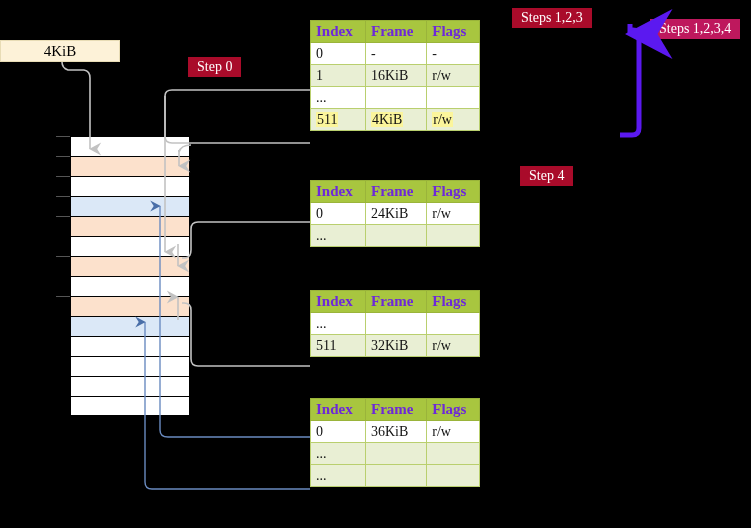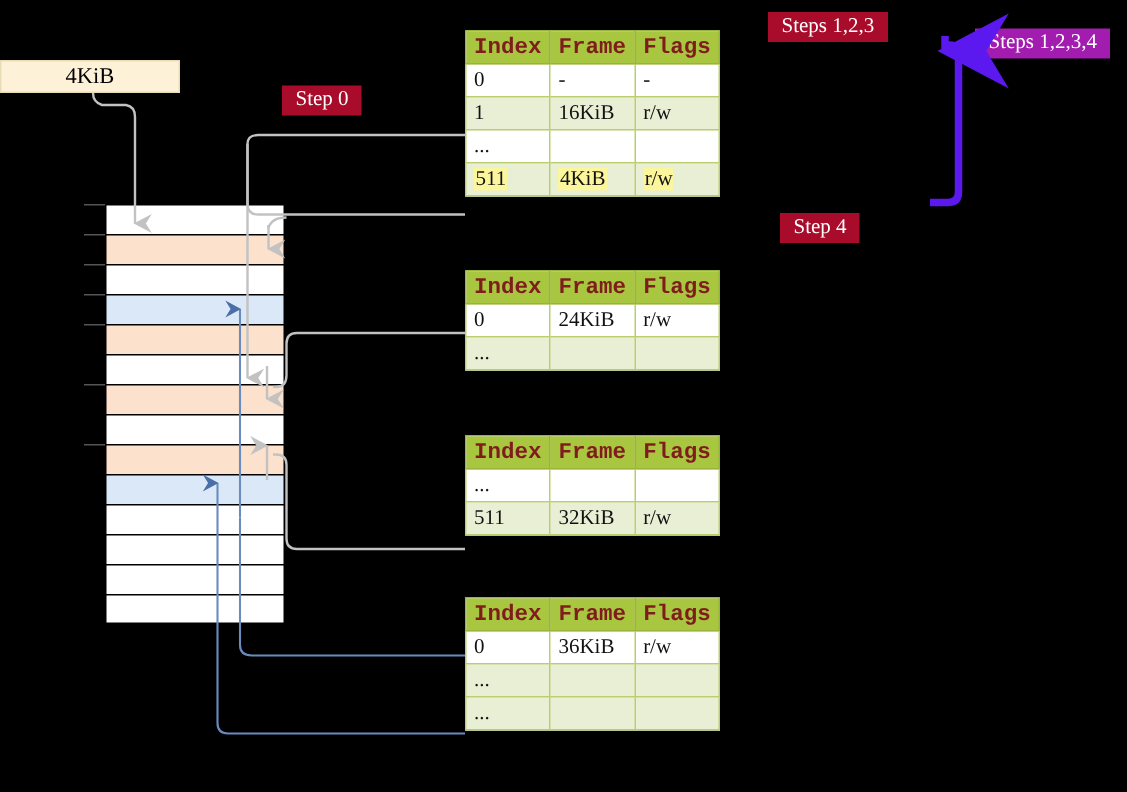--- a/index.html
+++ b/index.html
@@ -19,46 +19,45 @@
     background:#fdf2d8;border:1px solid #e8dcb5;
     display:flex;align-items:center;justify-content:center;
     font-size:15px;color:#000;box-sizing:border-box;
   }
   .badge{
     position:absolute;display:inline-flex;align-items:center;justify-content:center;
     color:#ffffff;font-size:14px;padding:2px 9px 3px;
     box-sizing:border-box;white-space:nowrap;line-height:1.1;
   }
   .badge-crimson{background:#a90b2a;}
-  .badge-blue{background:#a21caf;}
+  .badge-blue{background:#be185d;}
   #step0-badge{left:188px;top:57px;}
   #steps123-badge{left:512px;top:8px;}
   #steps1234-badge{left:650px;top:19px;}
-  #step4-badge{left:520px;top:142px;}
+  #step4-badge{left:520px;top:166px;}
 
   
   .memcol{position:absolute;left:70px;top:136px;width:120px;height:280px;}
   .memrow{
     position:absolute;left:0;width:120px;height:20px;
     border:1px solid #000;box-sizing:border-box;border-bottom:none;
   }
   .memrow.last{border-bottom:1px solid #000;}
   .m-white{background:#ffffff;}
   .m-orange{background:#fce1cc;}
   .m-blue{background:#dbe8f7;}
   .tick{position:absolute;height:1px;background:#555;width:14px;left:56px;}
 
   
   .ptable{position:absolute;border-collapse:collapse;width:170px;
           font-size:14px;background:#fff;}
   .ptable th{
-    background:#a8c63f;color:#7f1d1d;font-weight:bold;
+    background:#a8c63f;color:#6d28d9;font-weight:bold;
     text-align:left;padding:2px 5px;border:1px solid #9ab43a;
     font-size:15px;
-    font-family:Liberation Mono, monospace;
   }
   .ptable td{
     border:1px solid #b9cf6e;padding:2px 5px;height:17px;
     font-size:14px;color:#111;background:#ffffff;
   }
   .ptable tr.alt td{background:#e9efd4;}
   .ptable td .hl{background:#fbf59b;padding:0 1px;}
   #tbl-a{left:310px;top:20px;}
   #tbl-b{left:310px;top:180px;}
   #tbl-c{left:310px;top:290px;}

